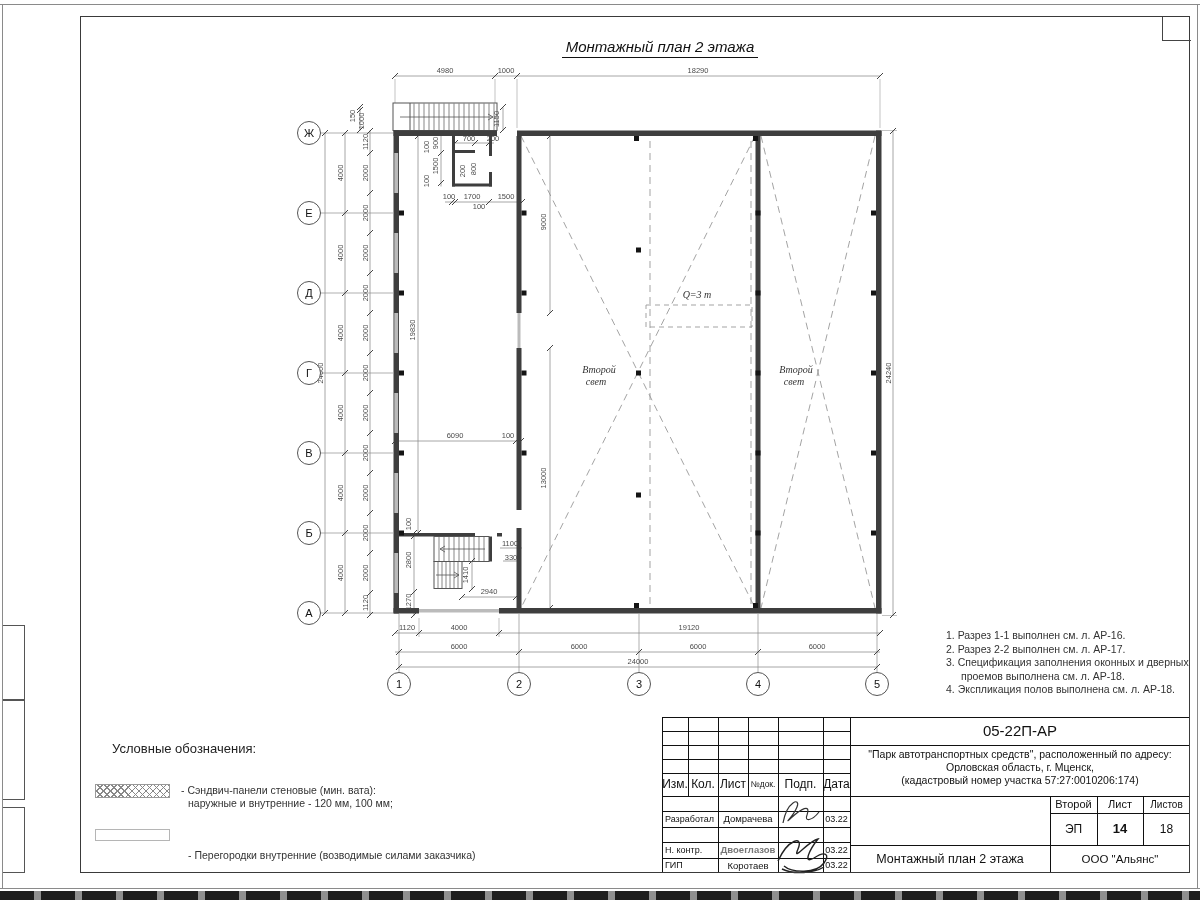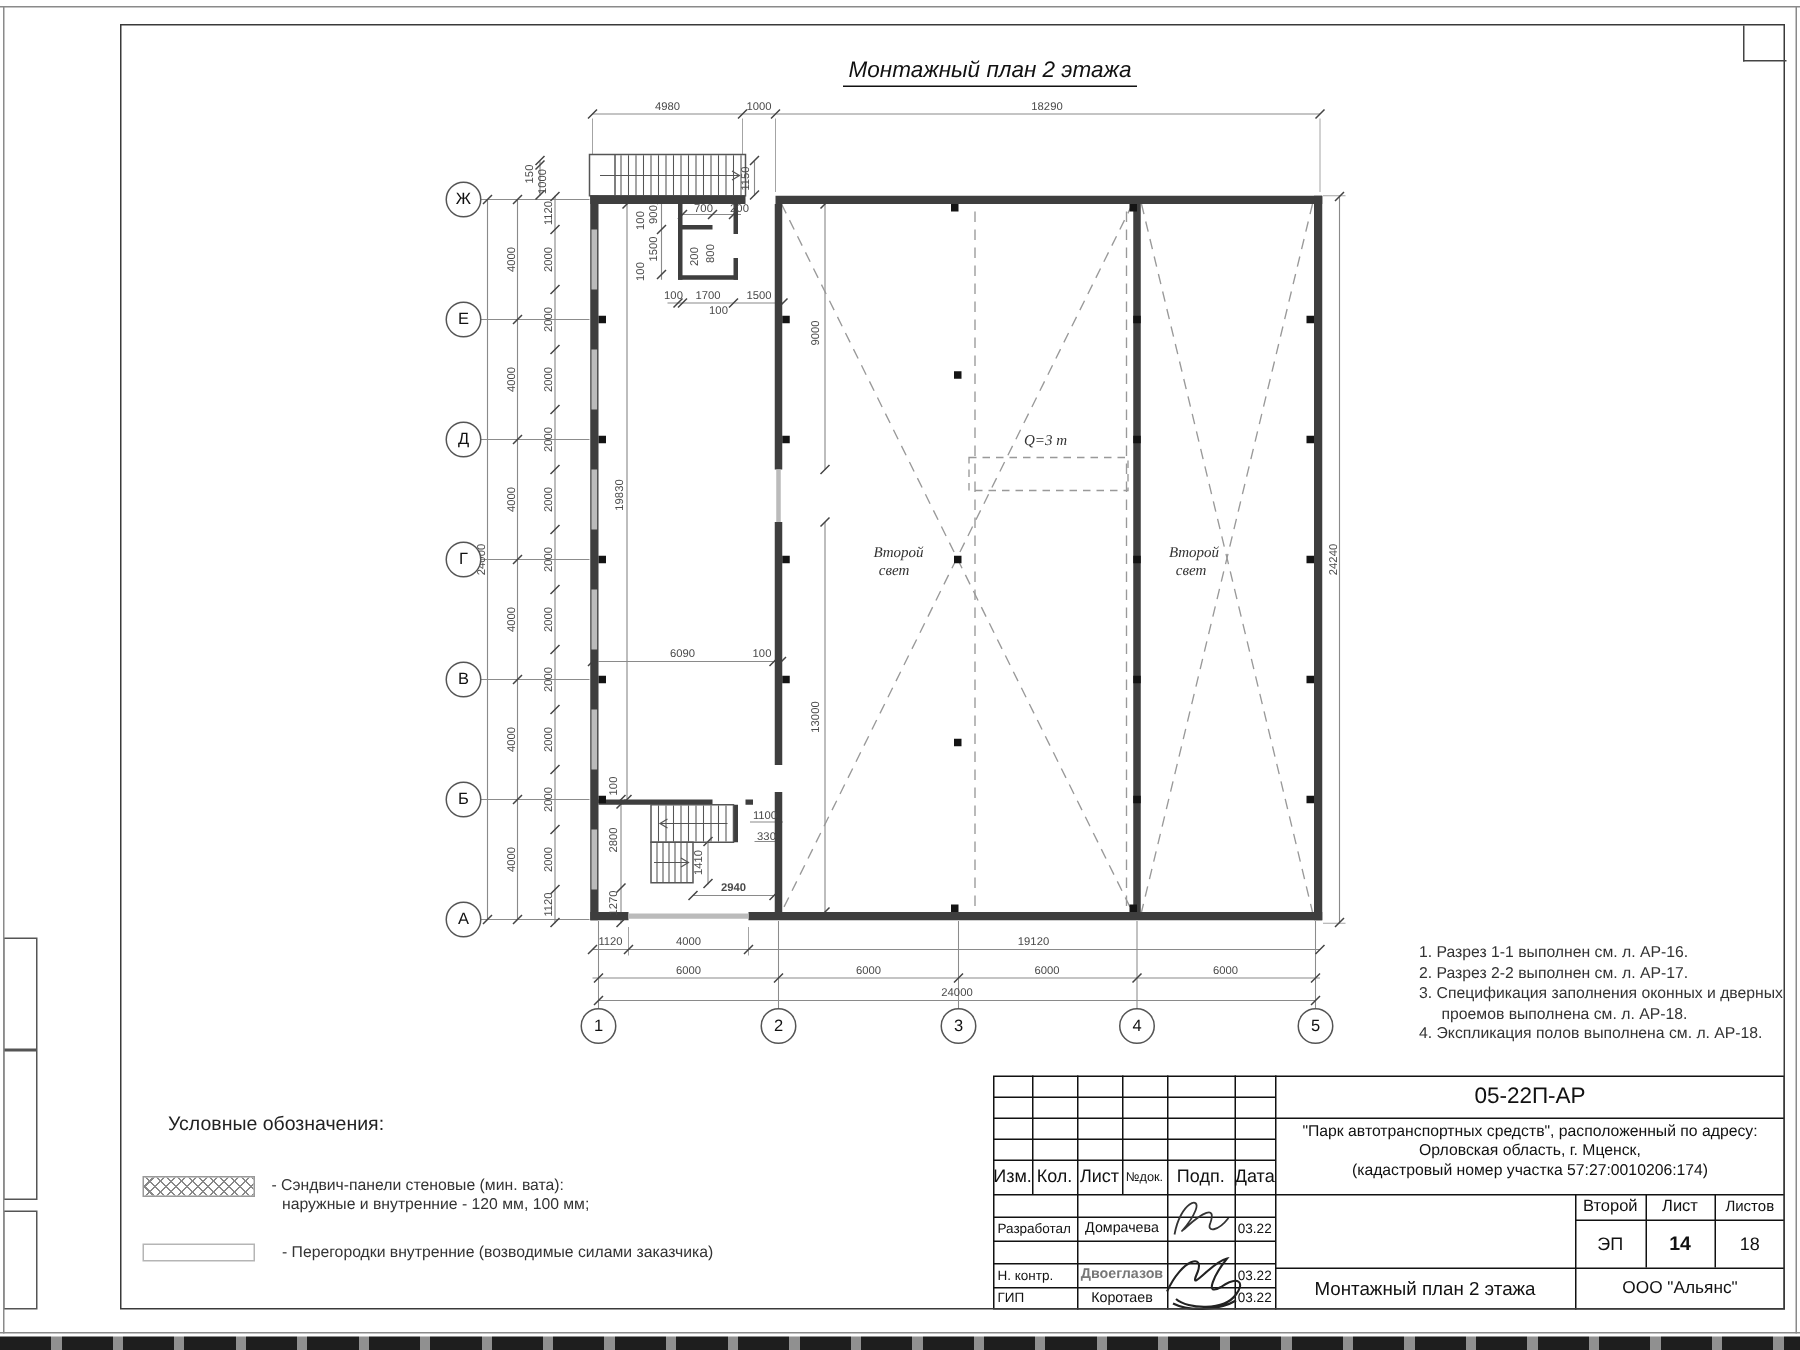--- a/index.html
+++ b/index.html
@@ -234,21 +234,21 @@
       <span class="lbl" style="left: 449px; top: 197px;">100</span>
       <span class="lbl" style="left: 472px; top: 197px;">1700</span>
       <span class="lbl" style="left: 506px; top: 197px;">1500</span>
       <span class="lbl" style="left: 479px; top: 207px;">100</span>
       <span class="lbl r" style="left: 409px; top: 524px;">100</span>
       <span class="lbl r" style="left: 409px; top: 560px;">2800</span>
       <span class="lbl r" style="left: 409px; top: 602px;">1270</span>
       <span class="lbl" style="left: 510px; top: 544px;">1100</span>
       <span class="lbl" style="left: 511px; top: 558px;">330</span>
       <span class="lbl r" style="left: 466px; top: 575px;">1410</span>
-      <span class="lbl" style="left: 489px; top: 592px; font-weight: bold;">2940</span>
+      <span class="lbl" style="left: 489px; top: 592px;">2940</span>
       <span class="lbl it" style="left: 599px; top: 369px;">Второй</span>
       <span class="lbl it" style="left: 596px; top: 381px;">свет</span>
       <span class="lbl it" style="left: 796px; top: 369px;">Второй</span>
       <span class="lbl it" style="left: 794px; top: 381px;">свет</span>
       <span class="lbl it" style="left: 697px; top: 294px;">Q=3 т</span>
       <span class="lbl bub" style="left: 309px; top: 133px;">Ж</span>
       <span class="lbl bub" style="left: 309px; top: 213px;">Е</span>
       <span class="lbl bub" style="left: 309px; top: 293px;">Д</span>
       <span class="lbl bub" style="left: 309px; top: 373px;">Г</span>
       <span class="lbl bub" style="left: 309px; top: 453px;">В</span>
@@ -270,21 +270,21 @@
     <div class="note">2. Разрез 2-2 выполнен см. л. АР-17.</div>
     <div class="note">3. Спецификация заполнения оконных и дверных проемов выполнена см. л. АР-18.</div>
     <div class="note">4. Экспликация полов выполнена см. л. АР-18.</div>
   </div>
 
   <div class="legend-title">Условные обозначения:</div>
   <div class="swatch1"></div>
   <div class="leg-text" style="left:181px;top:784px;">- Сэндвич-панели стеновые (мин. вата):</div>
   <div class="leg-text" style="left:188px;top:797px;">наружные и внутренние - 120 мм, 100 мм;</div>
   <div class="swatch2"></div>
-  <div class="leg-text" style="left:188px;top:829px;">- Перегородки внутренние (возводимые силами заказчика)</div>
+  <div class="leg-text" style="left:188px;top:849px;">- Перегородки внутренние (возводимые силами заказчика)</div>
 
   <div class="tb">
     <div class="tb-frame"></div>
 
     <div class="vl" style="left:26px;top:0;height:79px;"></div>
     <div class="vl" style="left:56px;top:0;height:156px;"></div>
     <div class="vl" style="left:86px;top:0;height:79px;"></div>
     <div class="vl" style="left:116px;top:0;height:156px;"></div>
     <div class="vl" style="left:161px;top:0;height:156px;"></div>
     <div class="vl" style="left:188px;top:0;height:156px;"></div>

